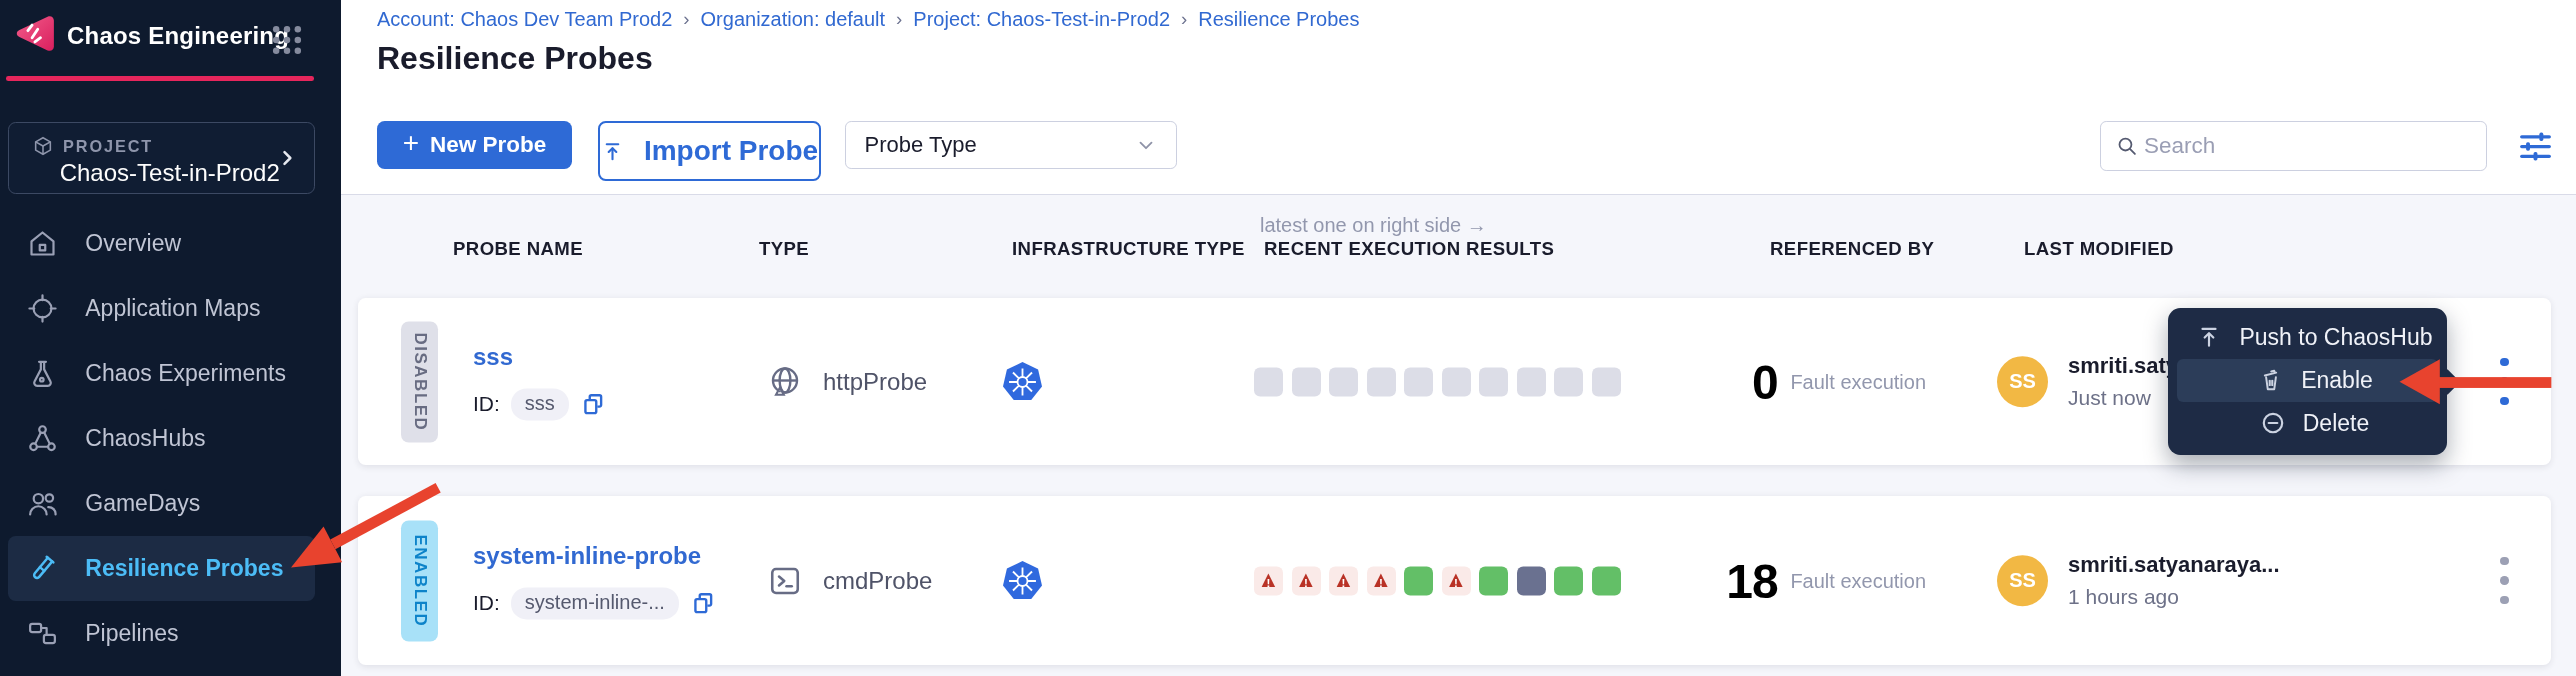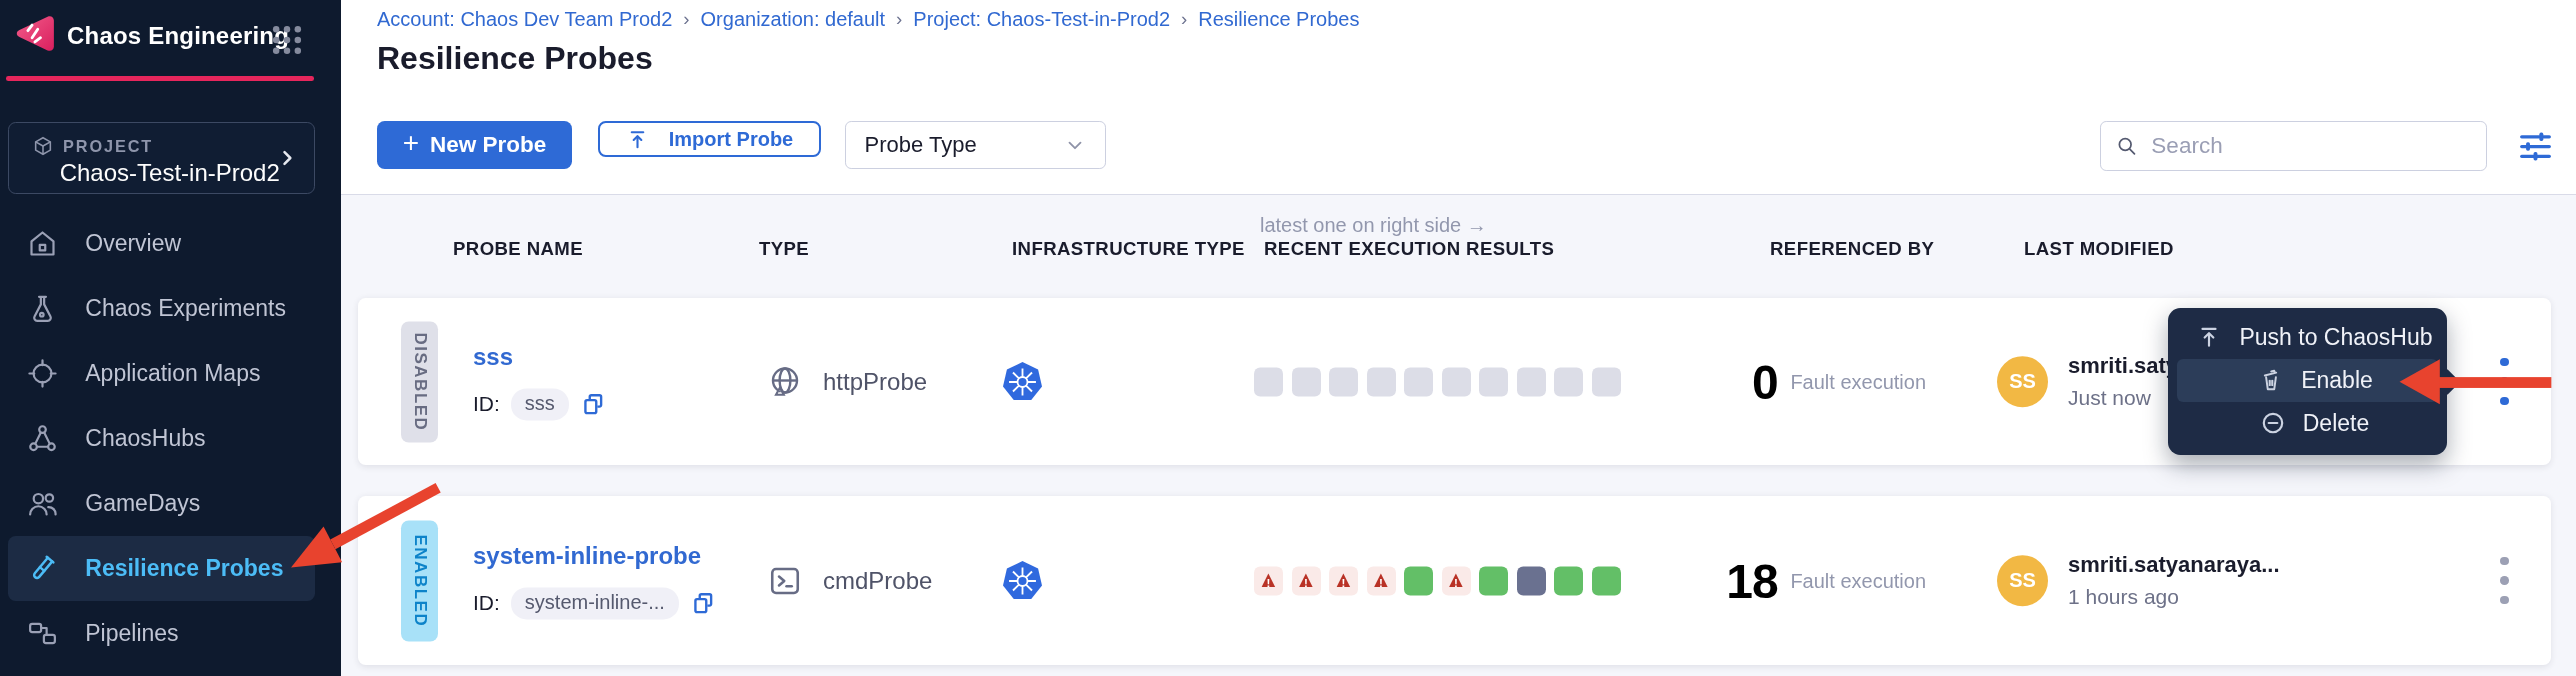--- a/index.html
+++ b/index.html
@@ -30,24 +30,24 @@
 
   
   .main { position:absolute; left:341px; top:0; width:2235px; height:676px; background:#f5f6fb; }
   .topbar { position:absolute; left:0; top:0; width:2235px; height:195px; background:#fff; border-bottom:1.5px solid #d9dbe8; }
   .breadcrumb { position:absolute; left:36px; top:7.7px; display:flex; align-items:center; gap:11px; font-size:20px; color:#3169d1; }
   .breadcrumb .crumb { cursor:pointer; }
   .breadcrumb .sep { color:#6d7390; font-size:18.6px; }
   .page-title { position:absolute; left:36px; top:40px; font-size:32px; font-weight:700; color:#1a1c2c; }
 
   .btn-new { position:absolute; left:36px; top:121px; width:195px; height:48px; background:#2e6ad6; color:#fff; border:none; border-radius:7.7px; font-size:22.5px; font-weight:700; font-family:inherit; display:flex; align-items:center; justify-content:center; gap:11px; cursor:pointer; }
-  .btn-import { position:absolute; left:257px; top:121px; width:223px; height:36px; background:#fff; color:#2e6ad6; border:2.3px solid #2e6ad6; border-radius:7.7px; font-size:20px; font-weight:700; font-family:inherit; display:flex; align-items:center; justify-content:center; gap:20px; cursor:pointer; }
-  .select-probe-type { position:absolute; left:504px; top:121px; width:261px; height:48px; background:#fff; border:1.5px solid #ccd0e0; border-radius:6.2px; display:flex; align-items:center; padding:0 18.6px; font-size:22px; color:#1a1c2c; cursor:pointer; }
+  .btn-import { position:absolute; left:257px; top:121px; width:223px; height:60px; background:#fff; color:#2e6ad6; border:2.3px solid #2e6ad6; border-radius:7.7px; font-size:28px; font-weight:700; font-family:inherit; display:flex; align-items:center; justify-content:center; gap:20px; cursor:pointer; }
+  .select-probe-type { position:absolute; left:504px; top:121px; width:332px; height:48px; background:#fff; border:1.5px solid #ccd0e0; border-radius:6.2px; display:flex; align-items:center; padding:0 18.6px; font-size:22px; color:#1a1c2c; cursor:pointer; }
   .select-probe-type .chev { margin-left:auto; width:22px; height:22px; color:#8f93a8; }
-  .search-wrap { position:absolute; left:1759px; top:121px; width:387px; height:50px; border:1.5px solid #ccd0e0; border-radius:6.2px; background:#fff; display:flex; align-items:center; padding:0 14px; gap:13px; }
+  .search-wrap { position:absolute; left:1759px; top:121px; width:387px; height:50px; border:1.5px solid #ccd0e0; border-radius:6.2px; background:#fff; display:flex; align-items:center; padding:0 14px; gap:5px; }
   .search-wrap input { border:none; outline:none; font-size:22.5px; color:#333; width:100%; font-family:inherit; background:transparent; }
   .search-wrap input::placeholder { color:#9a9eb4; }
   .filter-icon { position:absolute; left:2175px; top:127px; width:39px; height:39px; cursor:pointer; color:#2e6ad6; }
 
   
   .content { position:absolute; left:0; top:195px; width:2235px; height:481px; }
   .hint { position:absolute; left:919px; top:18.6px; font-size:20px; color:#9297ad; }
   .thead { position:absolute; top:43px; left:0; width:100%; font-size:18.6px; font-weight:700; color:#1a1c2c; letter-spacing:0.4px; }
   .th { position:absolute; top:0; white-space:nowrap; }
 
@@ -157,32 +157,32 @@
 
     <div class="nav">
       <div class="nav-item">
         <svg class="nav-ic" viewBox="0 0 24 24" fill="none" stroke="currentColor" stroke-width="1.6" stroke-linejoin="round">
           <path d="M4 10.5 L12 4 L20 10.5 V20 H4 Z"></path>
             <rect x="10" y="13" width="4" height="4"></rect>
         </svg>
         <span class="nav-label">Overview</span>
       </div>
       <div class="nav-item">
+        <svg class="nav-ic" viewBox="0 0 24 24" fill="none" stroke="currentColor" stroke-width="1.6" stroke-linecap="round">
+          <circle cx="12" cy="12" r="6.5"></circle>
+            <path d="M12 2.5 v3.5 M12 18 v3.5 M2.5 12 h3.5 M18 12 h3.5"></path>
+        </svg>
+        <span class="nav-label">Application Maps</span>
+      </div>
+      <div class="nav-item">
         <svg class="nav-ic" viewBox="0 0 24 24" fill="none" stroke="currentColor" stroke-width="1.6" stroke-linecap="round" stroke-linejoin="round">
           <path d="M9.5 3.5 h5 M10.8 3.5 V9 L6.2 17.8 a2.2 2.2 0 0 0 2 3.2 h7.6 a2.2 2.2 0 0 0 2-3.2 L13.2 9 V3.5"></path>
           <circle cx="11.5" cy="16.5" r="1.3"></circle>
         </svg>
         <span class="nav-label">Chaos Experiments</span>
-      </div>
-      <div class="nav-item">
-        <svg class="nav-ic" viewBox="0 0 24 24" fill="none" stroke="currentColor" stroke-width="1.6" stroke-linecap="round">
-          <circle cx="12" cy="12" r="6.5"></circle>
-            <path d="M12 2.5 v3.5 M12 18 v3.5 M2.5 12 h3.5 M18 12 h3.5"></path>
-        </svg>
-        <span class="nav-label">Application Maps</span>
       </div>
       <div class="nav-item">
         <svg class="nav-ic" viewBox="0 0 24 24" fill="none" stroke="currentColor" stroke-width="1.6">
           <circle cx="12" cy="5.5" r="2.4"></circle>
             <circle cx="5.5" cy="18" r="2.4"></circle>
             <circle cx="18.5" cy="18" r="2.4"></circle>
           <path d="M10.8 7.6 L6.7 15.9 M13.2 7.6 L17.3 15.9 M7.9 18 H16.1"></path>
         </svg>
         <span class="nav-label">ChaosHubs</span>
       </div>

